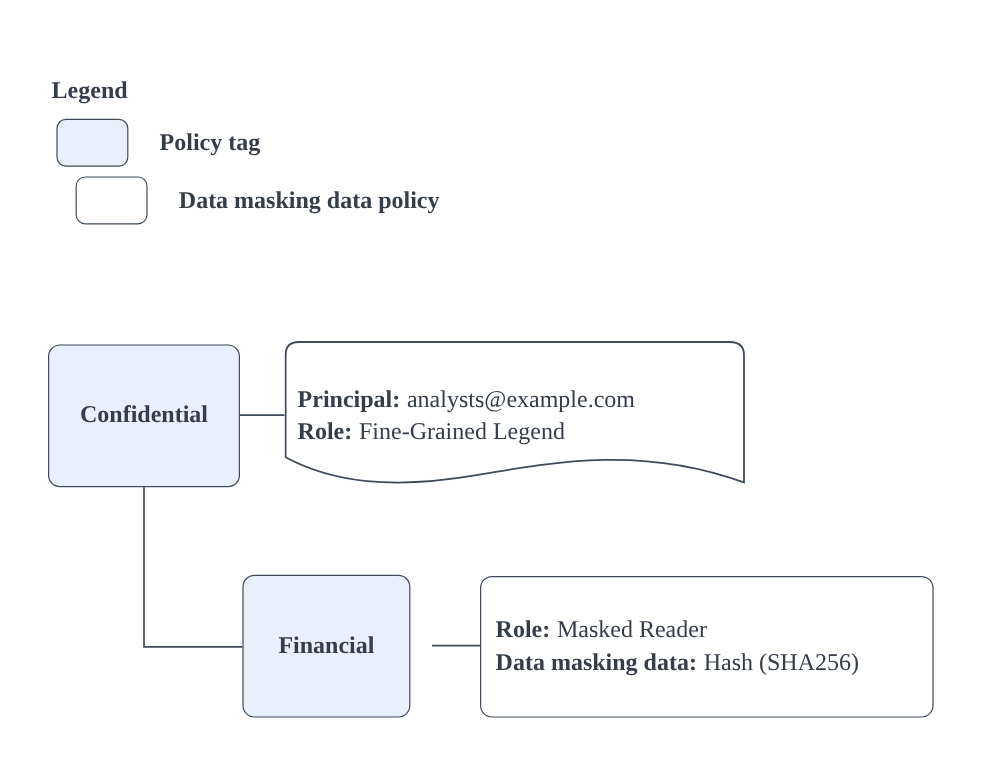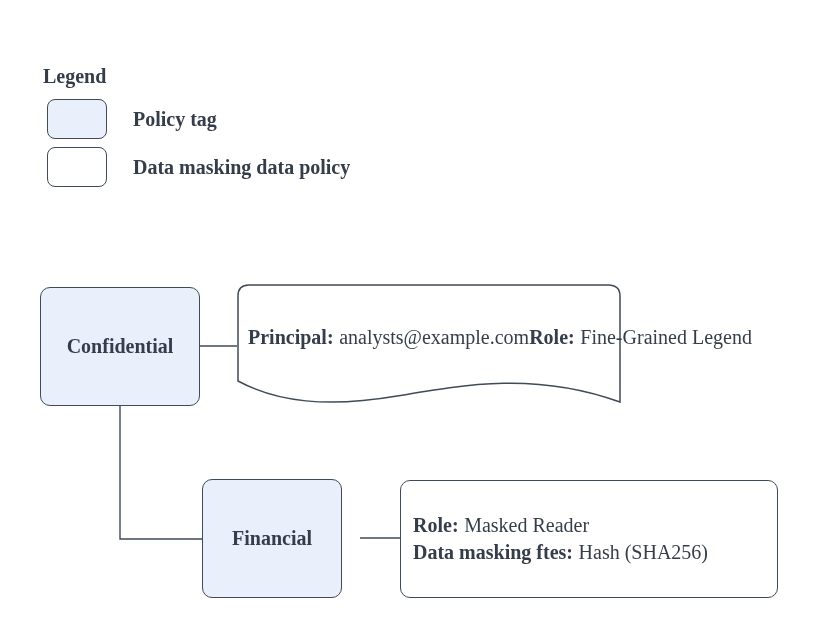--- a/index.html
+++ b/index.html
@@ -51,21 +51,21 @@
     border-radius:10px;
     box-sizing:border-box;
     display:flex;align-items:center;justify-content:center;
     font-size:20px;font-weight:700;
   }
   .doc-node{position:absolute;}
   .doc-node svg{position:absolute;left:0;top:0;}
   .docshape{fill:var(--card-fill);stroke:var(--outline);stroke-width:1.5;}
   .doc-text{
     position:absolute;left:11px;top:0;height:100%;
-    display:flex;flex-direction:row;justify-content:center;margin-top:40px;
+    display:flex;flex-direction:column;justify-content:center;
   }
   .card{
     position:absolute;
     background:var(--card-fill);
     border:1.5px solid var(--outline);
     border-radius:10px;
     box-sizing:border-box;
     display:flex;flex-direction:column;justify-content:center;
     padding-left:12px;
   }
@@ -79,21 +79,21 @@
 
 <div class="canvas">
 
   <div class="legend-title">Legend</div>
 
   <div class="legend-row" style="top:99px;">
     <div class="swatch swatch-blue"></div>
     <div class="legend-label">Policy tag</div>
   </div>
 
-  <div class="legend-row" style="top:147px;">
+  <div class="legend-row" style="top:147px;margin-left:16px;">
     <div class="swatch"></div>
     <div class="legend-label">Data masking data policy</div>
   </div>
 
 
   <svg class="connectors" width="820" height="640" viewBox="0 0 820 640">
     <polyline class="conn" points="200,346 237,346"></polyline>
     <polyline class="conn" points="120,406 120,539 202,539"></polyline>
     <polyline class="conn" points="360,538 400,538"></polyline>
   </svg>
@@ -111,16 +111,16 @@
       <div class="doc-line"><span class="fld">Role:</span><span>Fine-Grained Legend</span></div>
     </div>
   </div>
 
   <div class="policy-tag" style="left:202px;top:479px;width:140px;height:119px;">
     <span>Financial</span>
   </div>
 
   <div class="card" style="left:400px;top:480px;width:378px;height:118px;">
     <div class="doc-line"><span class="fld">Role:</span><span>Masked Reader</span></div>
-    <div class="doc-line"><span class="fld">Data masking ftes:</span><span>Hash (SHA256)</span></div>
+    <div class="doc-line"><span class="fld">Data masking data:</span><span>Hash (SHA256)</span></div>
   </div>
 
 </div>
 
 </body></html>

